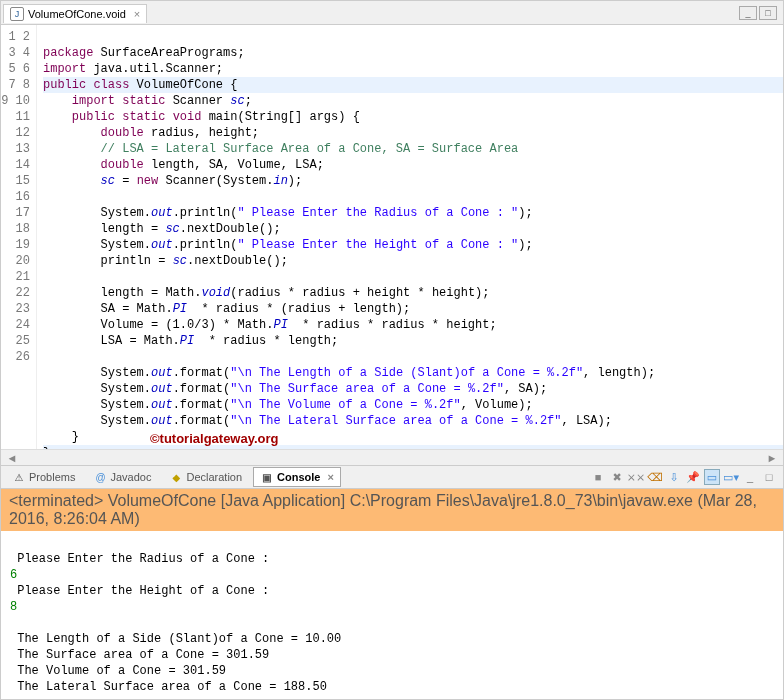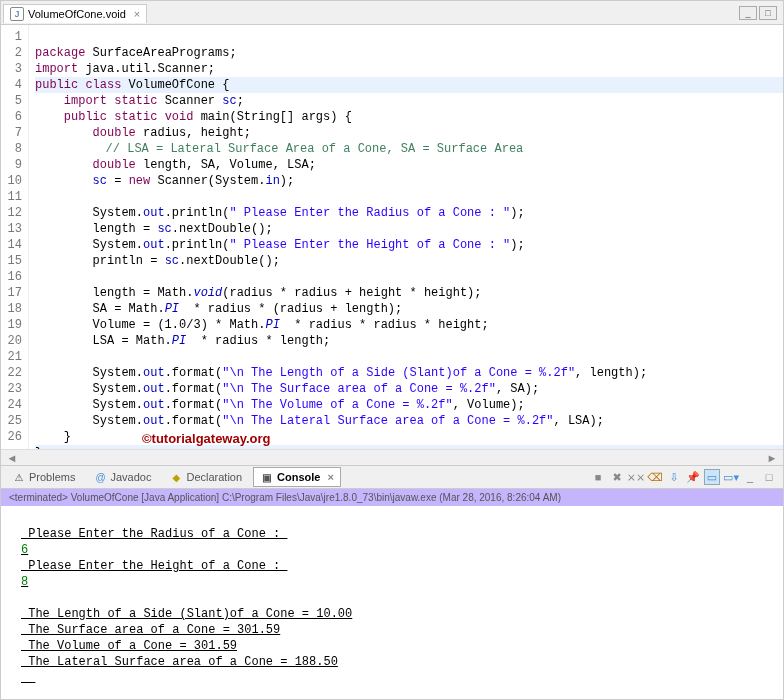--- a/index.html
+++ b/index.html
@@ -49,21 +49,21 @@
 .win-controls { display: flex; gap: 2px; padding-right: 6px; }
 .win-btn { width: 18px; height: 14px; border: 1px solid #aaa; background: #eee; display: flex; align-items: center; justify-content: center; font-size: 9px; color: #555; }
 .editor-pane {
   flex: 1;
   display: flex;
   overflow: hidden;
   position: relative;
   background: #fff;
 }
 .gutter {
-  width: 28px;
+  width: 36px;
   background: #fff;
   color: #787878;
   font-family: Consolas, "Courier New", monospace;
   font-size: 12px;
   text-align: right;
   padding: 4px 6px 0 0;
   line-height: 16px;
   border-right: 1px solid #eee;
   user-select: none;
 }
@@ -73,23 +73,23 @@
   font-size: 12px;
   line-height: 16px;
   padding: 4px 0 0 6px;
   white-space: pre;
   overflow-x: auto;
   color: #000;
   position: relative;
 }
 .kw { color: #7f0055; font-weight: normal; }
 .str { color: #2a00ff; }
-.com { color: #3f7f5f; margin-left: 13px; }
+.com { color: #3f7f5f; }
 .fld { color: #0000c0; font-style: italic; }
-.sfld { color: #0000c0; }
+.sfld { color: #0000c0; font-style: italic; }
 .hl { background: #e8f2fe; display: inline-block; width: 100%; }
 .watermark {
   position: absolute;
   bottom: 2px;
   left: 100px;
   color: #a00000;
   font-size: 13px;
   font-weight: bold;
   font-family: Arial, sans-serif;
   margin-left: 13px;
@@ -118,36 +118,35 @@
 .vtab.active {
   background: #fff;
   border: 1px solid #aaa;
   color: #000;
   font-weight: bold;
 }
 .vtab-icon { width: 14px; height: 14px; display: inline-flex; align-items: center; justify-content: center; font-size: 10px; }
 .toolbar-icons { display: flex; gap: 3px; padding-right: 6px; align-items: center; }
 .tbtn { width: 16px; height: 16px; display: inline-flex; align-items: center; justify-content: center; font-size: 11px; color: #666; border: 1px solid transparent; }
 .console-header {
-  font-size: 10px;
+  font-size: 16px;
   padding: 3px 8px;
   color: #555;
-  background: #c4b5fd;
+  background: #fdba74;
 }
 .console-out {
   flex: 1;
   font-family: Consolas, "Courier New", monospace;
   font-size: 12px;
   line-height: 16px;
-  padding: 4px 20px;
+  padding: 4px 9px;
   white-space: pre;
   color: #000;
   overflow: auto;
   background: #fff;
-  text-decoration: underline;
 }
 .console-pane {
   display: flex;
   flex-direction: column;
   height: 210px;
   background: #fff;
 }
 .input-line { color: #008000; }
 </style>
 </head>

